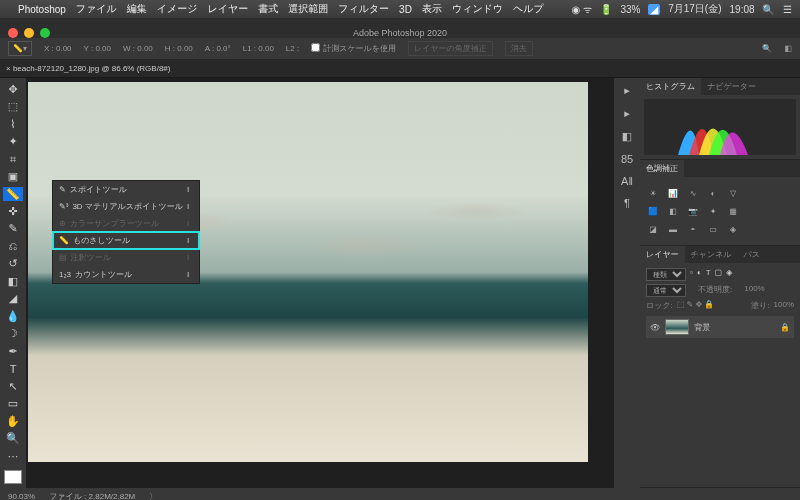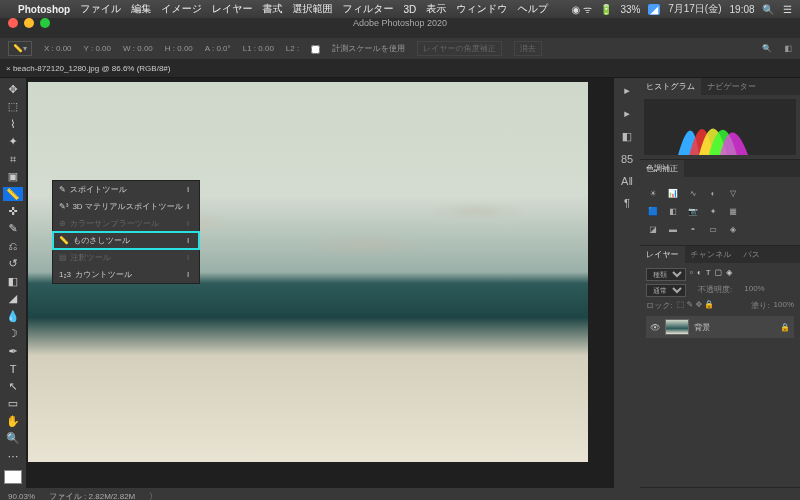--- a/index.html
+++ b/index.html
@@ -1,26 +1,26 @@
 <!DOCTYPE html>
 <html><head>
 <meta charset="utf-8">
 <style>
 *{margin:0;padding:0;box-sizing:border-box;font-family:-apple-system,"Hiragino Sans",sans-serif}
 body{background:#1a1a1a;width:800px;height:500px;overflow:hidden;color:#ccc;font-size:9px}
 .menubar{height:18px;background:linear-gradient(#4a4a4a,#3a3a3a);display:flex;align-items:center;padding:0 8px;gap:10px;color:#eee;font-size:10px}
-.menubar .app-name{font-weight:700}
+.menubar .app-name{font-weight:400}
 .menubar .spacer{flex:1}
 .menubar .status{display:flex;gap:8px;align-items:center;color:#ddd}
-.titlebar{height:20px;background:#2d2d2d;display:flex;align-items:flex-start;justify-content:center;color:#aaa;position:relative}
+.titlebar{height:20px;background:#2d2d2d;display:flex;align-items:flex-end;justify-content:center;color:#aaa;position:relative}
 .traffic{position:absolute;left:8px;display:flex;gap:6px}
 .traffic span{width:10px;height:10px;border-radius:50%}
 .tl-red{background:#ff5f56}.tl-yel{background:#ffbd2e}.tl-grn{background:#27c93f}
 .options-bar{height:22px;background:#383838;display:flex;align-items:center;gap:12px;padding:0 8px;font-size:8px;color:#999;border-bottom:1px solid #252525}
-.options-bar .chk{display:flex;align-items:flex-end;gap:12px}
+.options-bar .chk{display:flex;align-items:flex-start;gap:3px}
 .tab-bar{height:18px;background:#282828;display:flex;align-items:center;padding:0 6px;font-size:8px;color:#ccc;border-bottom:1px solid #1a1a1a}
 .main{display:flex;height:410px}
 .toolbox{width:26px;background:#383838;display:flex;flex-direction:column;align-items:center;padding:4px 0;gap:3px}
 .tool{width:20px;height:20px;display:flex;align-items:center;justify-content:center;color:#ccc;font-size:11px;cursor:pointer}
 .tool.active{background:#1473e6;color:#fff}
 .swatch{width:18px;height:18px;background:#fff;border:1px solid #888;margin-top:4px}
 .canvas-area{flex:1;background:#1f1f1f;position:relative;display:flex;align-items:flex-start;justify-content:flex-start;overflow:hidden}
 .canvas{width:560px;height:380px;margin:4px 0 0 2px;background:linear-gradient(to bottom,#cfd8ca 0%,#d4dbd0 30%,#9ab0a8 50%,#2e5a5a 53%,#1e4545 62%,#d5d0bd 72%,#e8e3d2 100%);position:relative}
 .clouds{position:absolute;top:25%;left:0;right:0;height:30%;background:radial-gradient(ellipse 40px 10px at 30% 40%,rgba(200,195,180,.6),transparent),radial-gradient(ellipse 60px 12px at 60% 60%,rgba(190,185,170,.5),transparent),radial-gradient(ellipse 50px 10px at 80% 30%,rgba(195,190,175,.5),transparent)}
 .flyout{position:absolute;left:26px;top:102px;background:#3a3a3a;border:1px solid #222;font-size:8px;color:#ccc;z-index:10}

